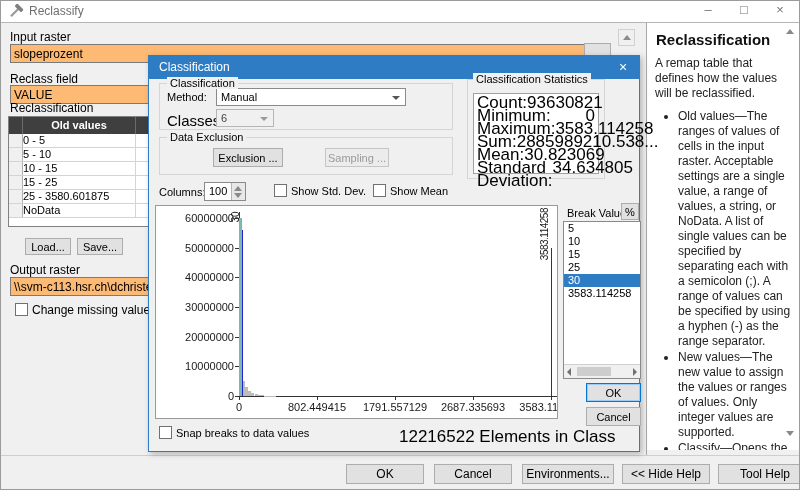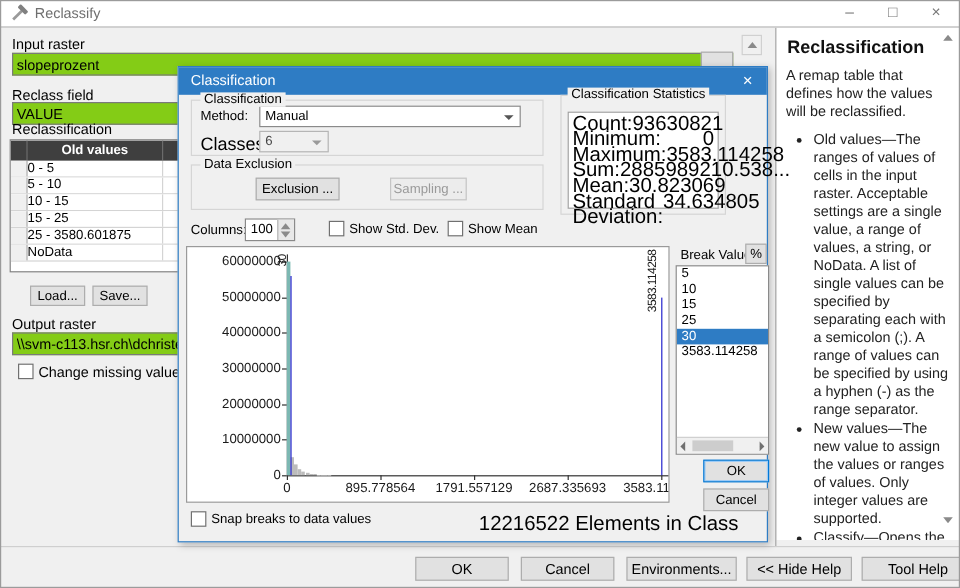--- a/index.html
+++ b/index.html
@@ -4,21 +4,21 @@
 <style>
   html,body{margin:0;padding:0}
   body{width:800px;height:490px;position:relative;overflow:hidden;background:#f0f0f0;
        font-family:"Liberation Sans","DejaVu Sans",sans-serif;font-size:12px;color:#000;}
   .abs{position:absolute;box-sizing:border-box}
   .frame{border:1px solid #9b9b9b;pointer-events:none;z-index:60}
   .titlebar{background:#fff;border-bottom:1px solid #b5b5b5;z-index:5}
   .titletext{color:#6f6f6f;font-size:12px}
   .winbtn{width:36px;height:22px;text-align:center;line-height:20px;color:#777;font-size:13px}
   .lbl{font-size:12px;color:#000;white-space:nowrap}
-  .field{background:#84cc16;border:1px solid #7a7a7a;font:12px "Liberation Sans","DejaVu Sans",sans-serif;
+  .field{background:#fdba74;border:1px solid #7a7a7a;font:12px "Liberation Sans","DejaVu Sans",sans-serif;
          padding:1px 3px;box-sizing:border-box;outline:none}
   .btn{background:#e1e1e1;border:1px solid #adadad;font-size:11px;text-align:center;
        display:flex;align-items:center;justify-content:center;white-space:nowrap}
   .btn12{font-size:12px}
   .btn.disabled{background:#ececec;border-color:#c5c5c5;color:#9a9a9a}
   .chk{width:13px;height:13px;background:#fff;border:1px solid #707070}
   .grp{border:1px solid #d5d5d5}
   .grplbl{background:#f0f0f0;padding:0 3px;font-size:11px;white-space:nowrap;z-index:2}
   .tbl{background:#fff;border:1px solid #808080;overflow:hidden}
   .thead{display:flex;height:17px;background:#3f3f3f;color:#fff;font-weight:bold;font-size:11px}
@@ -151,21 +151,21 @@
 <div class="abs dlg" style="left:148px;top:55px;width:492px;height:397px">
 
   <div class="abs dlgtitle" style="left:0;top:0;width:490px;height:23px">
     <span class="abs" style="left:10px;top:4px">Classification</span>
     <span class="abs dlgclose" style="left:464px;top:2px;width:20px;height:18px">×</span>
   </div>
 
   <div class="abs grp" style="left:10px;top:27px;width:294px;height:47px"></div>
   <span class="abs grplbl" style="left:18px;top:21px">Classification</span>
   <span class="abs lbl" style="left:18px;top:35px;font-size:11px">Method:</span>
-  <div class="abs combo" style="left:67px;top:32px;width:218px;height:18px">
+  <div class="abs combo" style="left:67px;top:32px;width:190px;height:18px">
     <span>Manual</span>
     <span class="carr"></span>
   </div>
   <span class="abs lbl" style="left:18px;top:56px;font-size:15px">Classes:</span>
   <div class="abs combo disabled" style="left:67px;top:53px;width:58px;height:18px">
     <span>6</span>
     <span class="carr"></span>
   </div>
 
   <div class="abs grp" style="left:10px;top:81px;width:294px;height:38px"></div>
@@ -228,21 +228,21 @@
       <div class="tick" style="left: 79px; top: 101px; width: 4px; height: 1px;"></div>
       <div class="ylab" style="left: 0px; top: 65.3333px;">40000000</div>
       <div class="tick" style="left: 79px; top: 71.3333px; width: 4px; height: 1px;"></div>
       <div class="ylab" style="left: 0px; top: 35.6667px;">50000000</div>
       <div class="tick" style="left: 79px; top: 41.6667px; width: 4px; height: 1px;"></div>
       <div class="ylab" style="left: 0px; top: 6px;">60000000</div>
       <div class="tick" style="left: 79px; top: 12px; width: 4px; height: 1px;"></div>
       <div class="tick" style="left: 83px; top: 190px; width: 1px; height: 4px;"></div>
       <div class="xlab" style="left: 41px; top: 195px;">0</div>
       <div class="tick" style="left: 161px; top: 190px; width: 1px; height: 4px;"></div>
-      <div class="xlab" style="left: 119px; top: 195px;">895.778564</div>
+      <div class="xlab" style="left: 119px; top: 195px;">802.449415</div>
       <div class="tick" style="left: 239px; top: 190px; width: 1px; height: 4px;"></div>
       <div class="xlab" style="left: 197px; top: 195px;">1791.557129</div>
       <div class="tick" style="left: 317px; top: 190px; width: 1px; height: 4px;"></div>
       <div class="xlab" style="left: 275px; top: 195px;">2687.335693</div>
       <div class="tick" style="left: 395px; top: 190px; width: 1px; height: 4px;"></div>
       <div class="xlab" style="left: 353px; top: 195px;">3583.114258</div>
       <div class="bar" style="left: 83px; top: 12px; width: 3px; height: 178px; background: rgb(124, 184, 178);"></div>
       <div class="bar" style="left: 86.1173px; top: 174.573px; width: 3px; height: 15.4267px;"></div>
       <div class="bar" style="left: 89.2433px; top: 180.803px; width: 3px; height: 9.19667px;"></div>
       <div class="bar" style="left: 92.3606px; top: 184.66px; width: 3px; height: 5.34px;"></div>

